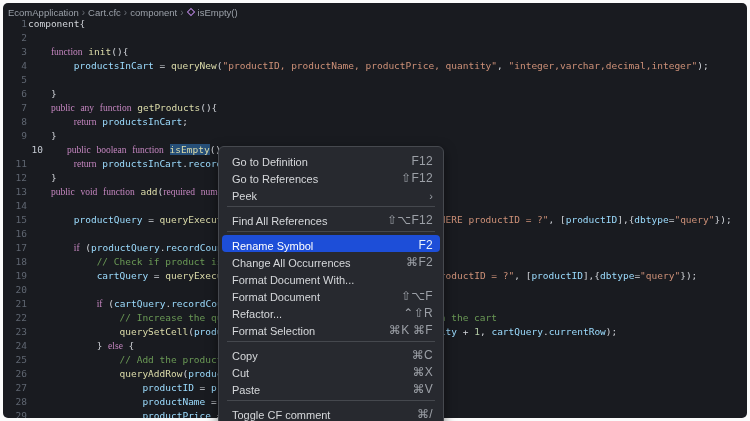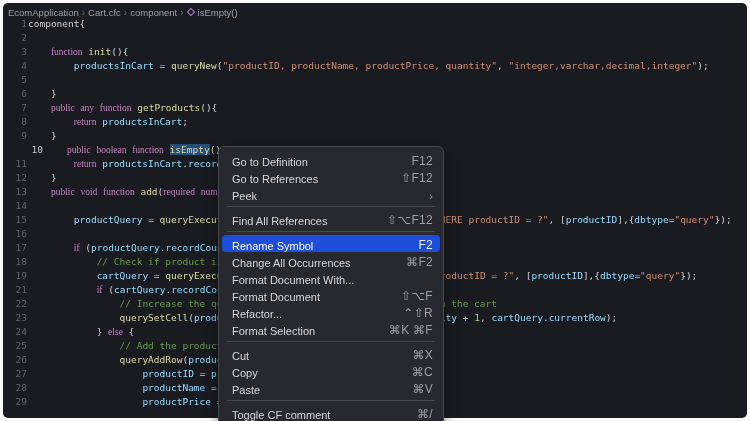--- a/index.html
+++ b/index.html
@@ -74,20 +74,21 @@
         <div class="line"><span class="ln active">10</span><span class="lc"><span class="tk d">    </span><span class="tk k">public</span><span class="tk d"> </span><span class="tk k">boolean</span><span class="tk d"> </span><span class="tk k">function</span><span class="tk d"> </span><span class="tk f sel">isEmpty</span><span class="tk d">(){</span></span></div>
         <div class="line"><span class="ln">11</span><span class="lc"><span class="tk d">        </span><span class="tk k">return</span><span class="tk d"> </span><span class="tk v">productsInCart</span><span class="tk d">.</span><span class="tk v">recordCount</span><span class="tk d"> == </span><span class="tk n">0</span><span class="tk d">;</span></span></div>
         <div class="line"><span class="ln">12</span><span class="lc"><span class="tk d">    }</span></span></div>
         <div class="line"><span class="ln">13</span><span class="lc"><span class="tk d">    </span><span class="tk k">public</span><span class="tk d"> </span><span class="tk k">void</span><span class="tk d"> </span><span class="tk k">function</span><span class="tk d"> </span><span class="tk f">add</span><span class="tk d">(</span><span class="tk k">required</span><span class="tk d"> </span><span class="tk k">numeric</span><span class="tk d"> </span><span class="tk v">productID</span><span class="tk d">){</span></span></div>
         <div class="line"><span class="ln">14</span><span class="lc"></span></div>
         <div class="line"><span class="ln">15</span><span class="lc"><span class="tk d">        </span><span class="tk v">productQuery</span><span class="tk d"> = </span><span class="tk f">queryExecute</span><span class="tk d">(</span><span class="tk s">"SELECT * FROM ecommerceProductsDB WHERE productID = ?"</span><span class="tk d">, [</span><span class="tk v">productID</span><span class="tk d">],{</span><span class="tk v">dbtype</span><span class="tk d">=</span><span class="tk s">"query"</span><span class="tk d">});</span></span></div>
         <div class="line"><span class="ln">16</span><span class="lc"></span></div>
         <div class="line"><span class="ln">17</span><span class="lc"><span class="tk d">        </span><span class="tk k">if</span><span class="tk d"> (</span><span class="tk v">productQuery</span><span class="tk d">.</span><span class="tk v">recordCount</span><span class="tk d"> &gt; </span><span class="tk n">0</span><span class="tk d">) {</span></span></div>
         <div class="line"><span class="ln">18</span><span class="lc"><span class="tk d">            </span><span class="tk c">// Check if product is already in the cart</span></span></div>
         <div class="line"><span class="ln">19</span><span class="lc"><span class="tk d">            </span><span class="tk v">cartQuery</span><span class="tk d"> = </span><span class="tk f">queryExecute</span><span class="tk d">(</span><span class="tk s">"SELECT * FROM shoppingCart WHERE productID = ?"</span><span class="tk d">, [</span><span class="tk v">productID</span><span class="tk d">],{</span><span class="tk v">dbtype</span><span class="tk d">=</span><span class="tk s">"query"</span><span class="tk d">});</span></span></div>
+        <div class="line"><span class="ln">20</span><span class="lc"></span></div>
         <div class="line"><span class="ln">21</span><span class="lc"><span class="tk d">            </span><span class="tk k">if</span><span class="tk d"> (</span><span class="tk v">cartQuery</span><span class="tk d">.</span><span class="tk v">recordCount</span><span class="tk d"> &gt; </span><span class="tk n">0</span><span class="tk d">) {</span></span></div>
         <div class="line"><span class="ln">22</span><span class="lc"><span class="tk d">                </span><span class="tk c">// Increase the quantity if the product already exists in the cart</span></span></div>
         <div class="line"><span class="ln">23</span><span class="lc"><span class="tk d">                </span><span class="tk f">querySetCell</span><span class="tk d">(</span><span class="tk v">productsInCart</span><span class="tk d">, </span><span class="tk s">"quantity"</span><span class="tk d">, </span><span class="tk v">cartQuery</span><span class="tk d">.</span><span class="tk v">quantity</span><span class="tk d"> + </span><span class="tk n">1</span><span class="tk d">, </span><span class="tk v">cartQuery</span><span class="tk d">.</span><span class="tk v">currentRow</span><span class="tk d">);</span></span></div>
         <div class="line"><span class="ln">24</span><span class="lc"><span class="tk d">            } </span><span class="tk k">else</span><span class="tk d"> {</span></span></div>
         <div class="line"><span class="ln">25</span><span class="lc"><span class="tk d">                </span><span class="tk c">// Add the product to the cart</span></span></div>
         <div class="line"><span class="ln">26</span><span class="lc"><span class="tk d">                </span><span class="tk f">queryAddRow</span><span class="tk d">(</span><span class="tk v">productsInCart</span><span class="tk d">, {</span></span></div>
         <div class="line"><span class="ln">27</span><span class="lc"><span class="tk d">                    </span><span class="tk v">productID</span><span class="tk d"> = </span><span class="tk v">productID</span><span class="tk d">,</span></span></div>
         <div class="line"><span class="ln">28</span><span class="lc"><span class="tk d">                    </span><span class="tk v">productName</span><span class="tk d"> = </span><span class="tk v">productName</span><span class="tk d">,</span></span></div>
         <div class="line"><span class="ln">29</span><span class="lc"><span class="tk d">                    </span><span class="tk v">productPrice</span><span class="tk d"> = </span><span class="tk v">productPrice</span><span class="tk d">,</span></span></div>
       </div>
@@ -130,26 +131,26 @@
       <div class="mi">
         <span class="lbl">Refactor...</span>
         <span class="sc">⌃⇧R</span>
       </div>
       <div class="mi">
         <span class="lbl">Format Selection</span>
         <span class="sc">⌘K ⌘F</span>
       </div>
       <div class="msep"></div>
       <div class="mi">
+        <span class="lbl">Copy</span>
+        <span class="sc">⌘C</span>
+      </div>
+      <div class="mi">
         <span class="lbl">Cut</span>
         <span class="sc">⌘X</span>
-      </div>
-      <div class="mi">
-        <span class="lbl">Copy</span>
-        <span class="sc">⌘C</span>
       </div>
       <div class="mi">
         <span class="lbl">Paste</span>
         <span class="sc">⌘V</span>
       </div>
       <div class="msep"></div>
       <div class="mi">
         <span class="lbl">Toggle CF comment</span>
         <span class="sc">⌘/</span>
       </div>

